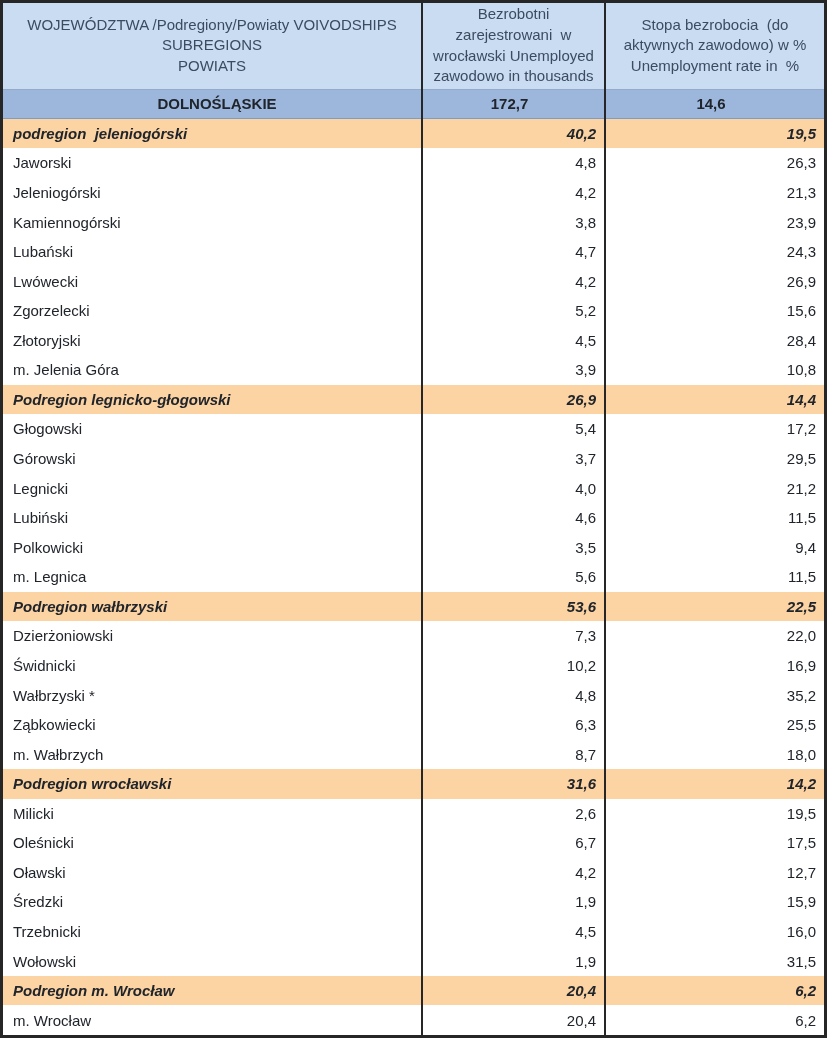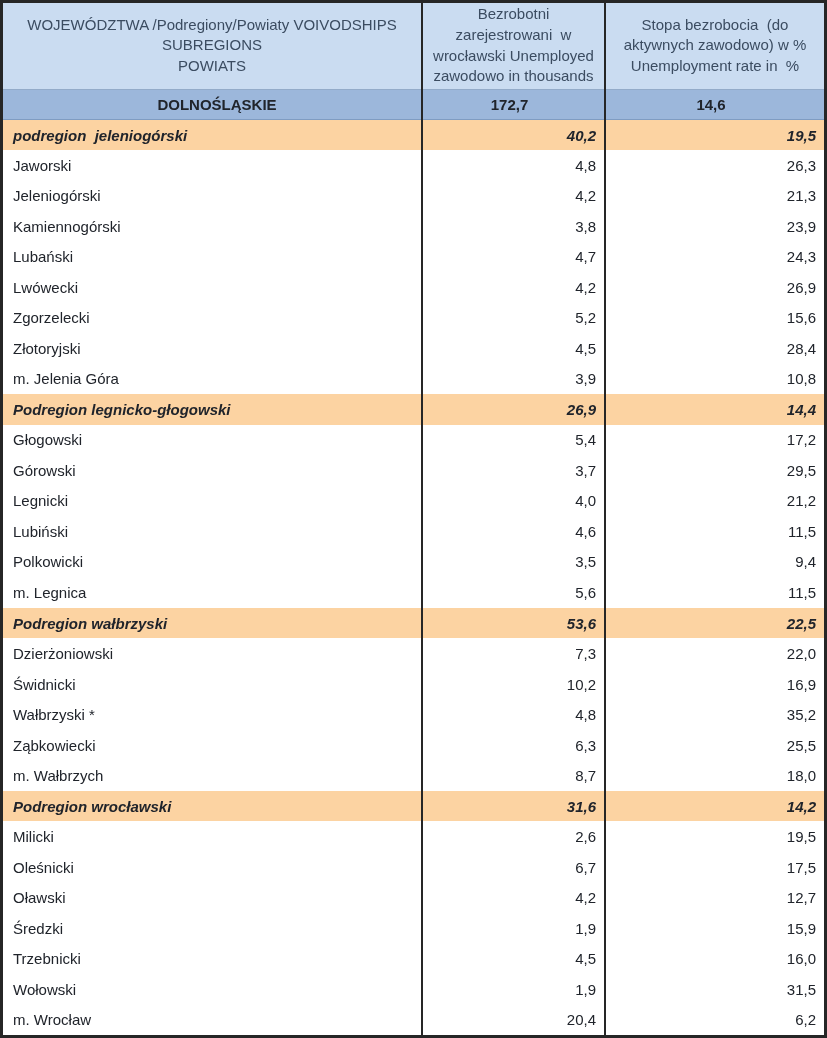--- a/index.html
+++ b/index.html
@@ -216,20 +216,25 @@
         <tr class="powiat">
     <td class="c-name sep"><span>Trzebnicki</span></td>
     <td class="c-num sep"><span>4,5</span></td>
     <td class="c-num"><span>16,0</span></td>
   </tr>
         <tr class="powiat">
     <td class="c-name sep"><span>Wołowski</span></td>
     <td class="c-num sep"><span>1,9</span></td>
     <td class="c-num"><span>31,5</span></td>
   </tr>
+        <tr class="subregion">
+    <td class="c-name sep"><span>Podregion m. Wrocław</span></td>
+    <td class="c-num sep"><span>20,4</span></td>
+    <td class="c-num"><span>6,2</span></td>
+  </tr>
         <tr class="powiat">
     <td class="c-name sep"><span>m. Wrocław</span></td>
     <td class="c-num sep"><span>20,4</span></td>
     <td class="c-num"><span>6,2</span></td>
   </tr>
       </tbody>
   </table>
 </div>
 
 </body></html>

